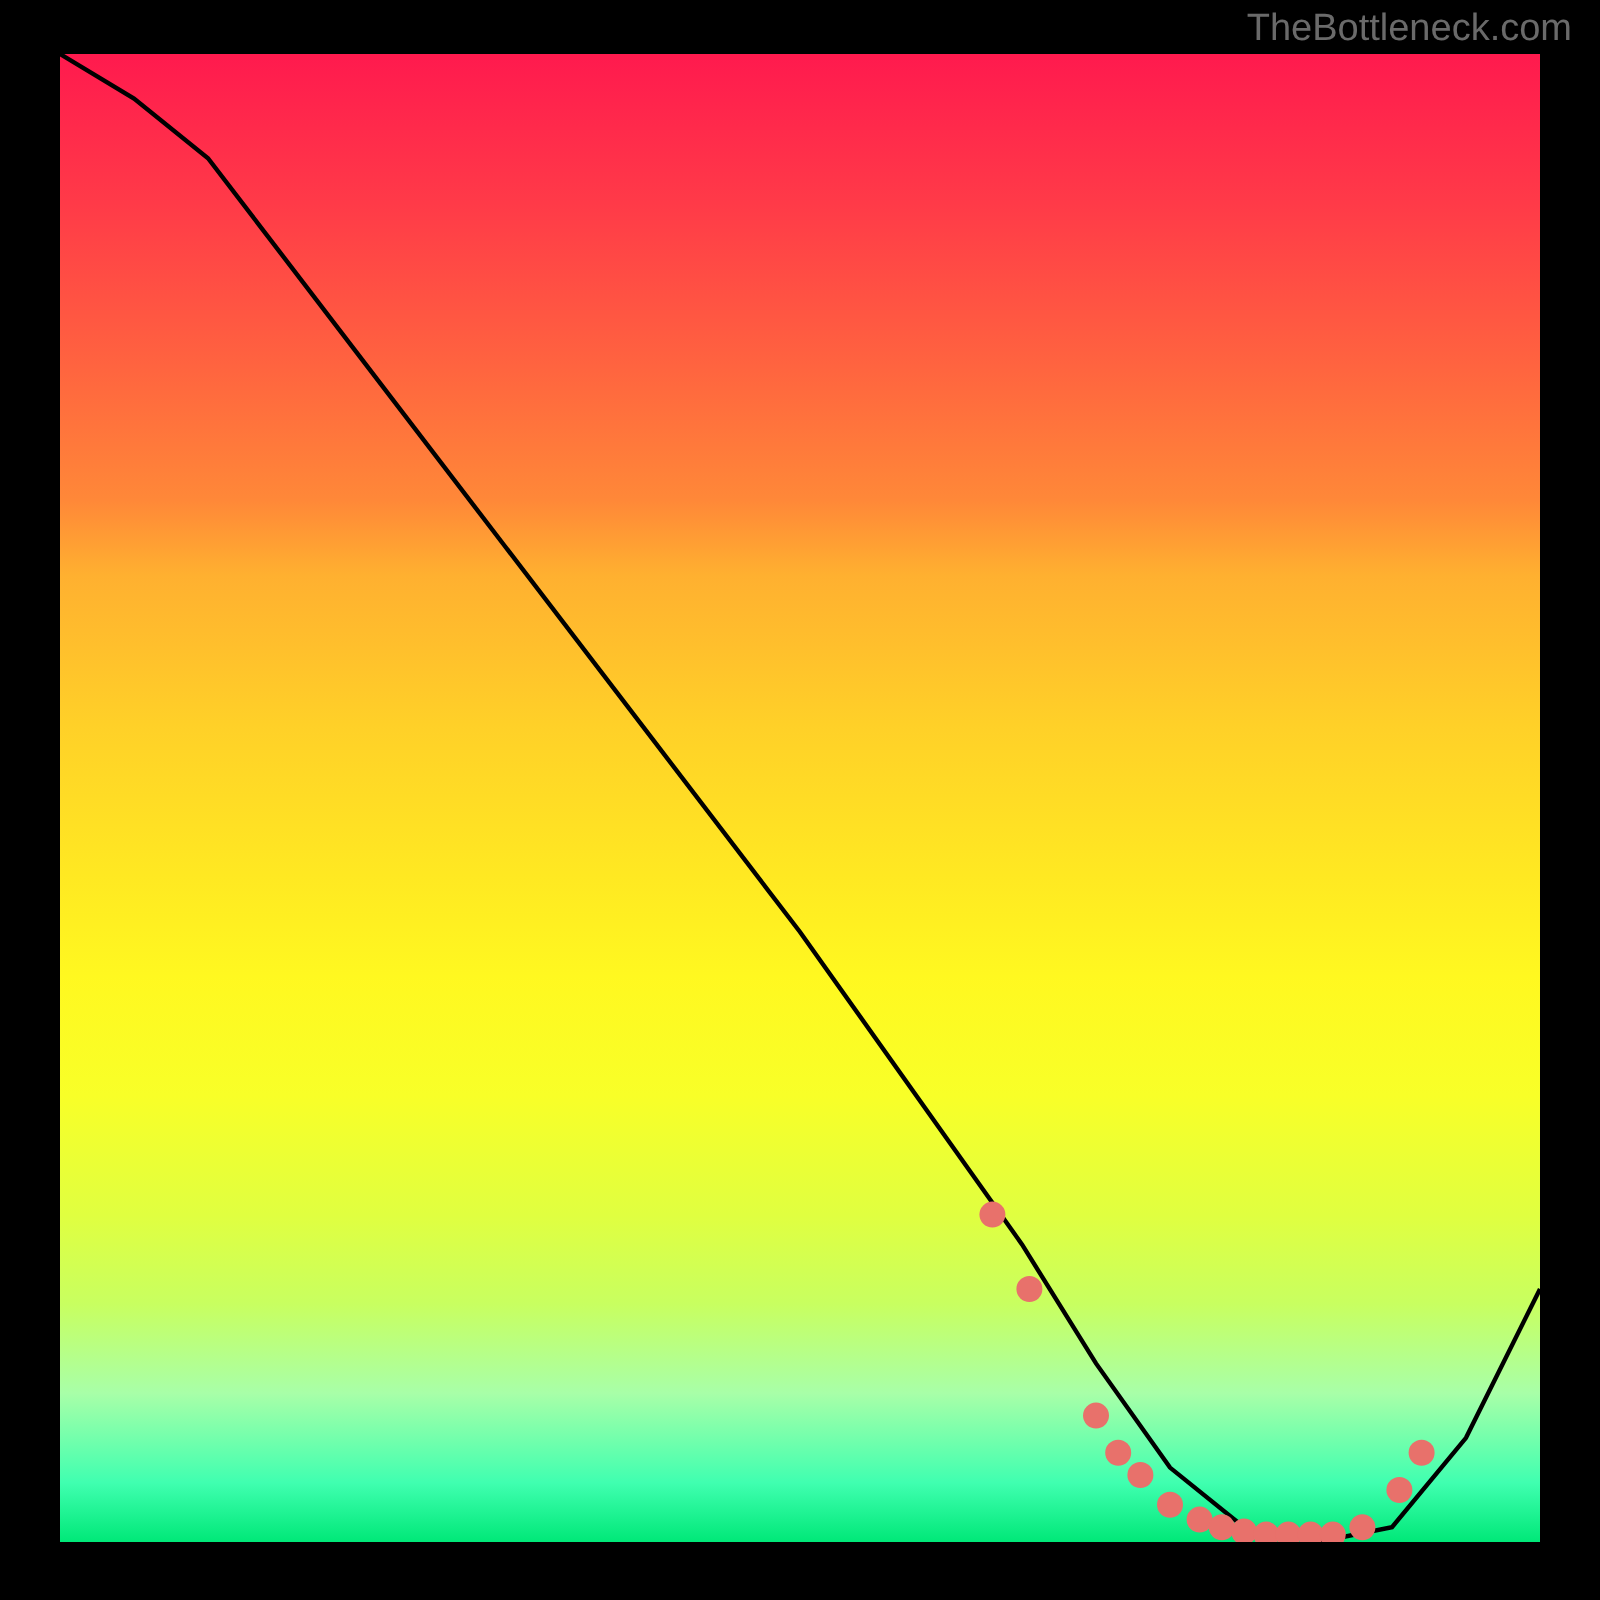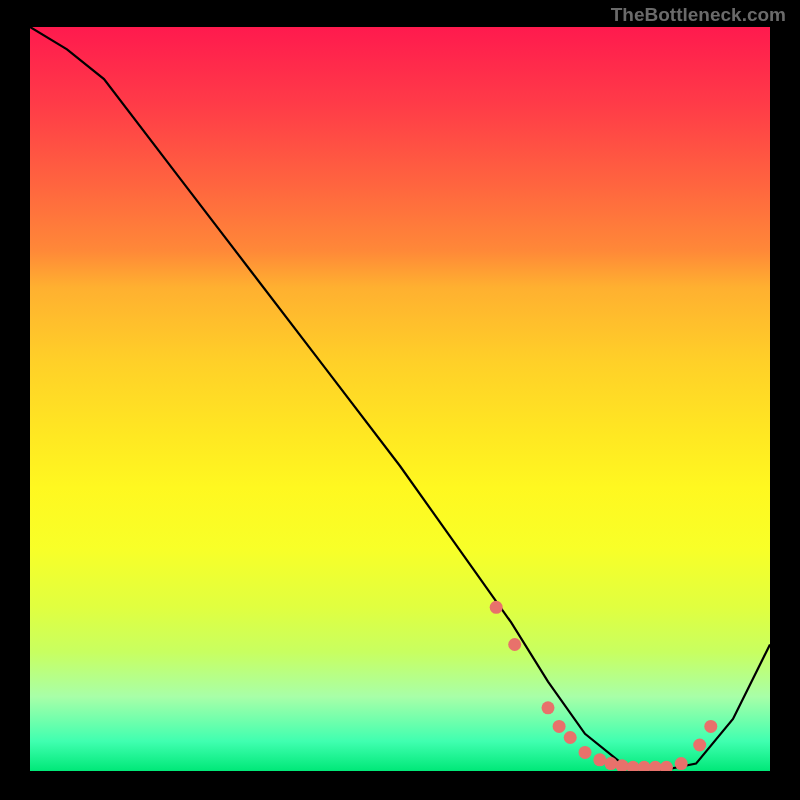--- a/index.html
+++ b/index.html
@@ -10,21 +10,21 @@
     position: relative;
     font-family: Arial, sans-serif;
     overflow: hidden;
   }
   .watermark {
     position: absolute;
     top: 4px;
     right: 14px;
     color: #6a6a6a;
     font-size: 19px;
-    font-weight: 700;
+    font-weight: 400;
     z-index: 10;
   }
   .plot-area {
     position: absolute;
     left: 30px;
     top: 27px;
     width: 740px;
     height: 744px;
     background: linear-gradient(to bottom,
       #ff1a4e 0%,

